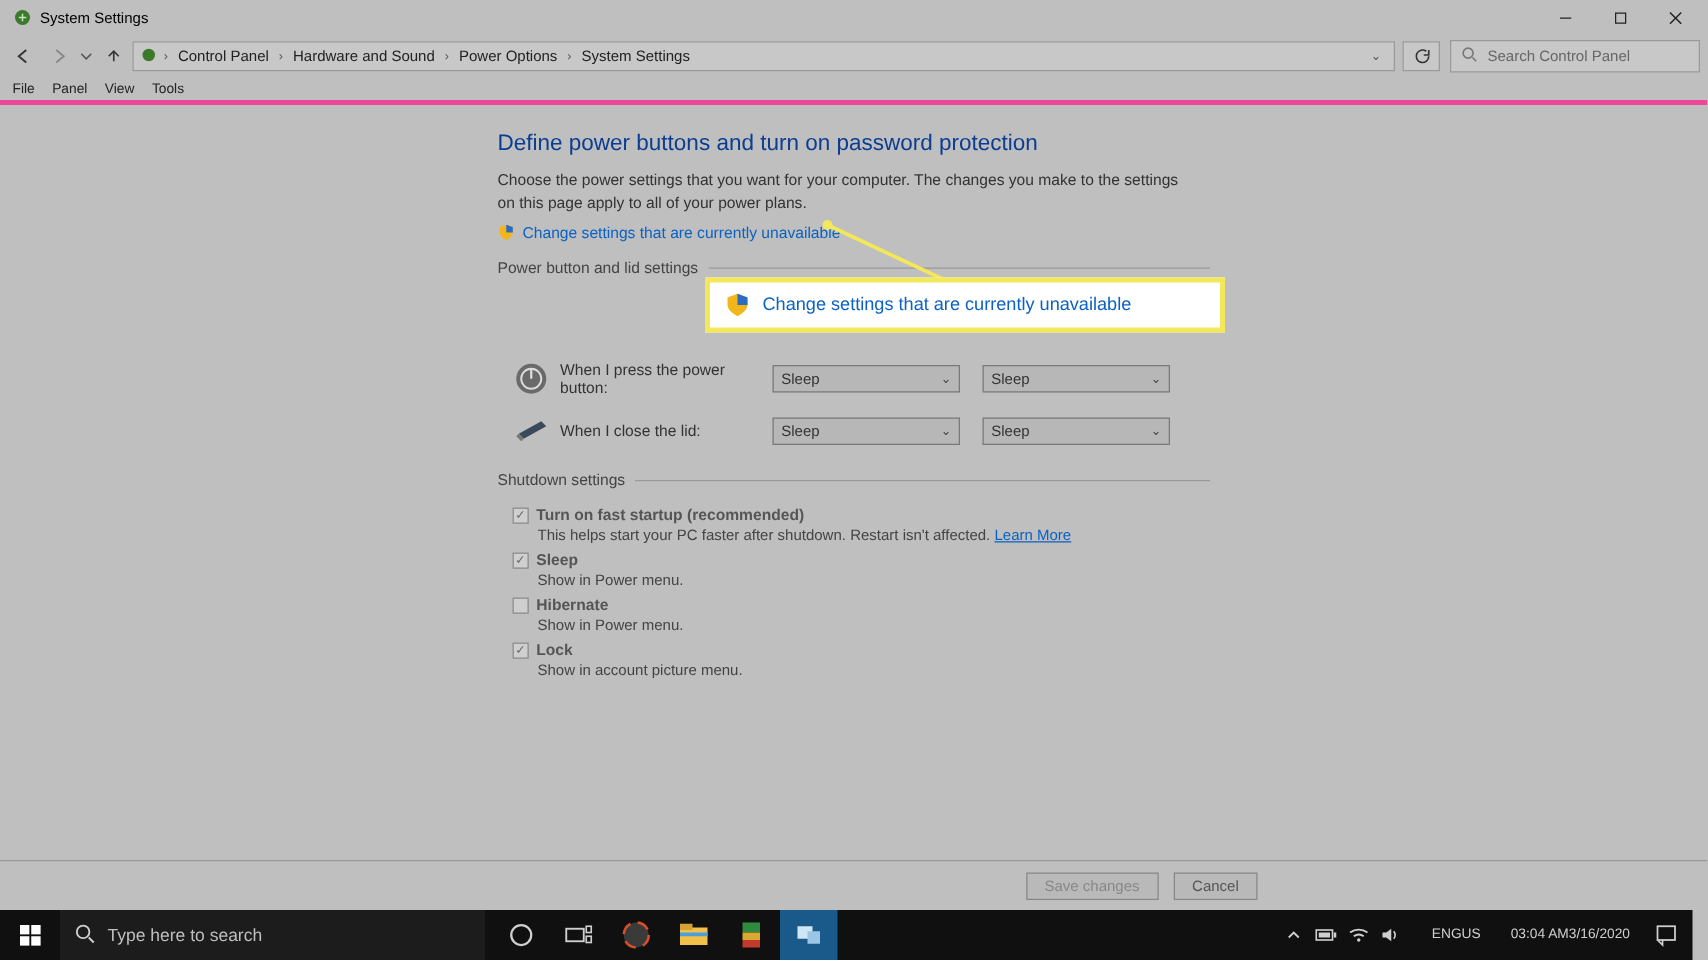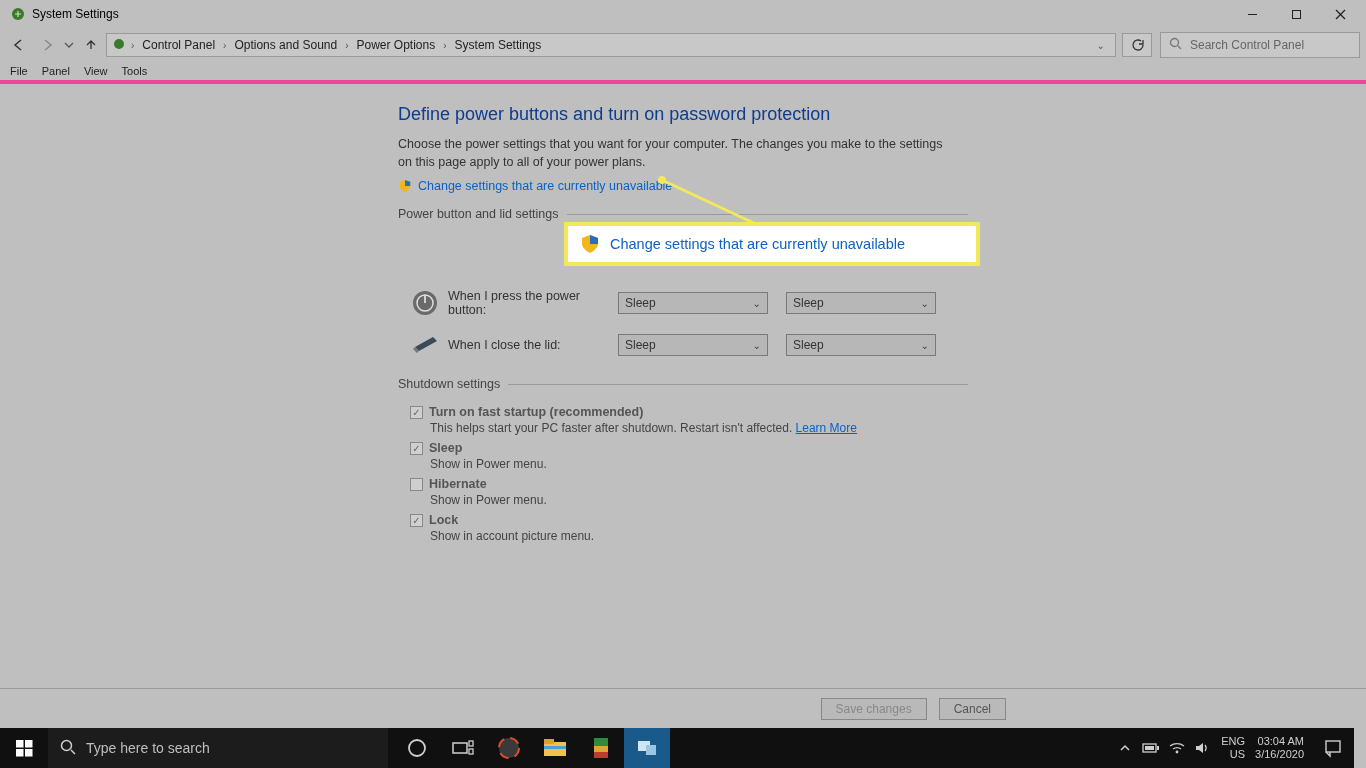--- a/index.html
+++ b/index.html
@@ -68,21 +68,21 @@
   .btn { height:22px; padding: 0 14px; border:1px solid #888; background:#b9b9b9; font-size:12px; color:#555; display:flex; align-items:center; }
   .btn.disabled { color:#888; }
 
   
   .taskbar { position:absolute; left:0; right:12px; bottom:0; height:40px; background:#101010; display:flex; align-items:center; color:#fff; }
   .start { width:48px; height:40px; display:flex; align-items:center; justify-content:center; }
   .search-task { height:40px; width:340px; background:#1c1c1c; display:flex; align-items:center; padding:0 12px; gap:10px; color:#bfbfbf; font-size:14px; margin-right:6px; }
   .task-icon { width:46px; height:40px; display:flex; align-items:center; justify-content:center; }
   .task-spacer { flex:1; }
   .systray { display:flex; align-items:center; gap:10px; padding:0 8px; color:#cfcfcf; font-size:11px; }
-  .systray .col { display:flex; flex-direction:column; align-items:flex-end; line-height:1.2; }
+  .systray .col { display:flex; flex-direction:row; align-items:flex-end; line-height:1.2;margin-left:14px; }
   .systray .ico { width:16px; height:16px; display:flex; align-items:center; justify-content:center; }
   .notif { width:42px; height:40px; display:flex; align-items:center; justify-content:center; }
 
   
   svg { overflow: visible; }
 </style>
 </head>
 <body>
 
 <div class="titlebar">
@@ -134,21 +134,21 @@
         <path d="M8 12 V4 M4 8 L8 4 L12 8" fill="none" stroke="#333" stroke-width="1.3"></path>
       </svg>
     </div>
   <div class="crumbs">
     <span><svg width="16" height="16">
           <circle cx="8" cy="8" r="5" fill="#3b7a2a"></circle>
         </svg></span>
     <span class="sep">›</span>
     <span class="seg">Control Panel</span>
     <span class="sep">›</span>
-    <span class="seg">Options and Sound</span>
+    <span class="seg">Hardware and Sound</span>
     <span class="sep">›</span>
     <span class="seg">Power Options</span>
     <span class="sep">›</span>
     <span class="seg">System Settings</span>
     <span class="grow"></span>
     <span class="end-chev">⌄</span>
   </div>
   <div class="refresh">
       <svg width="14" height="14">
         <path d="M11 3a5 5 0 1 0 2 4" fill="none" stroke="#333" stroke-width="1.3"></path>

